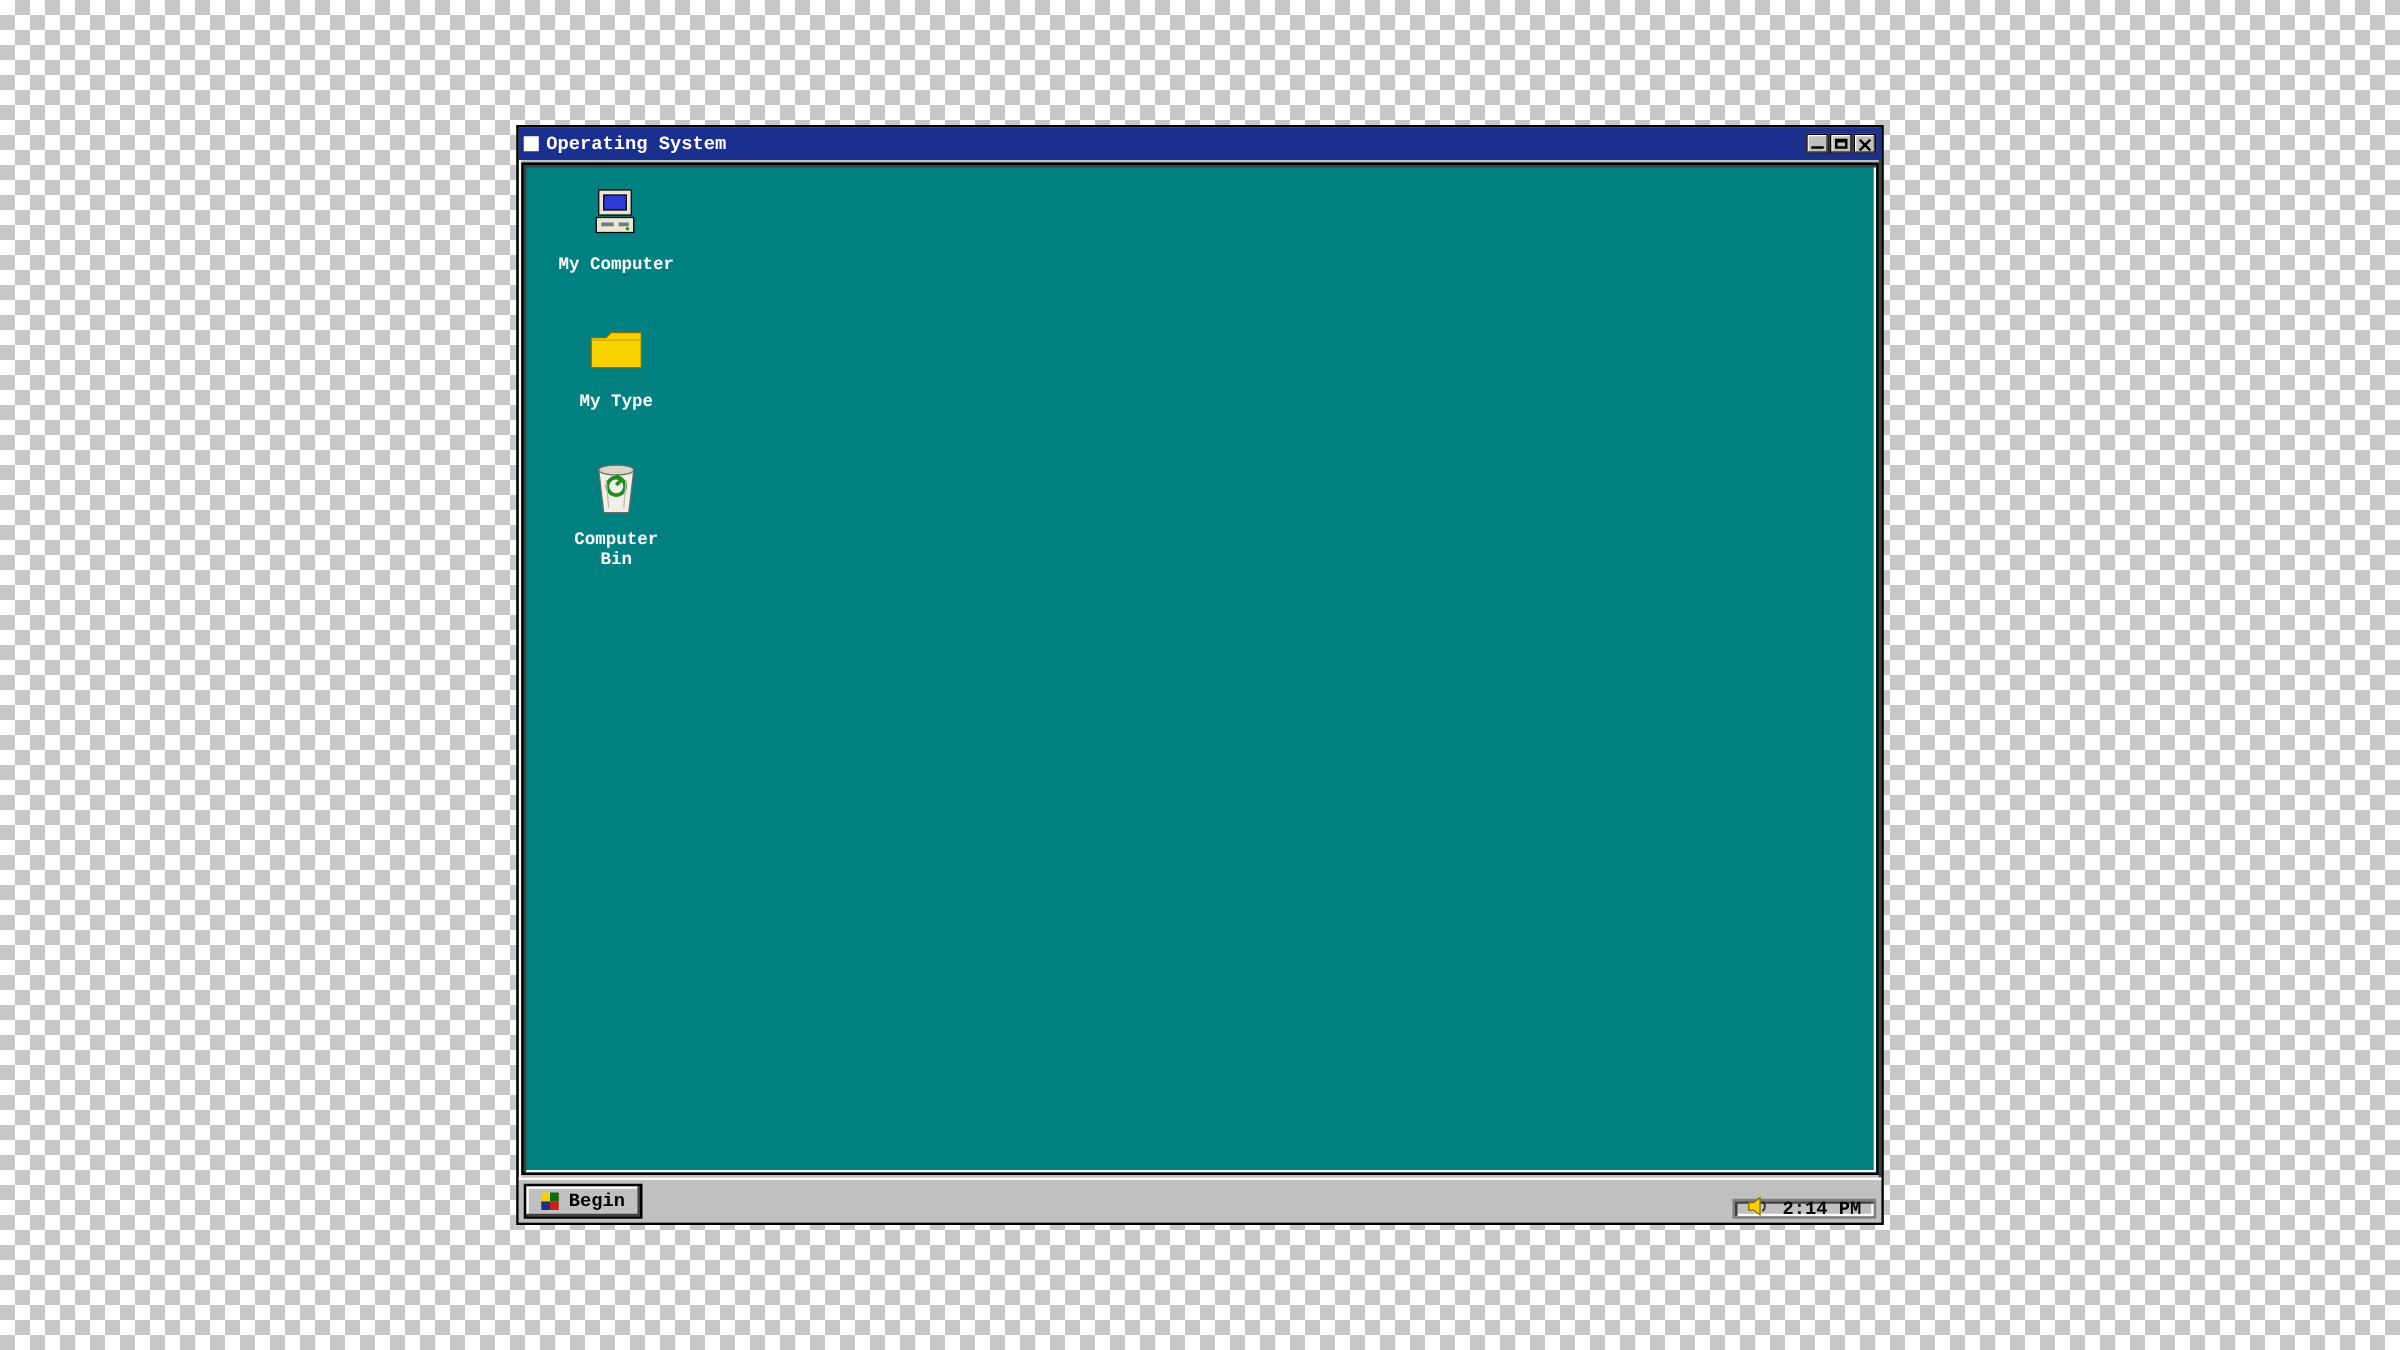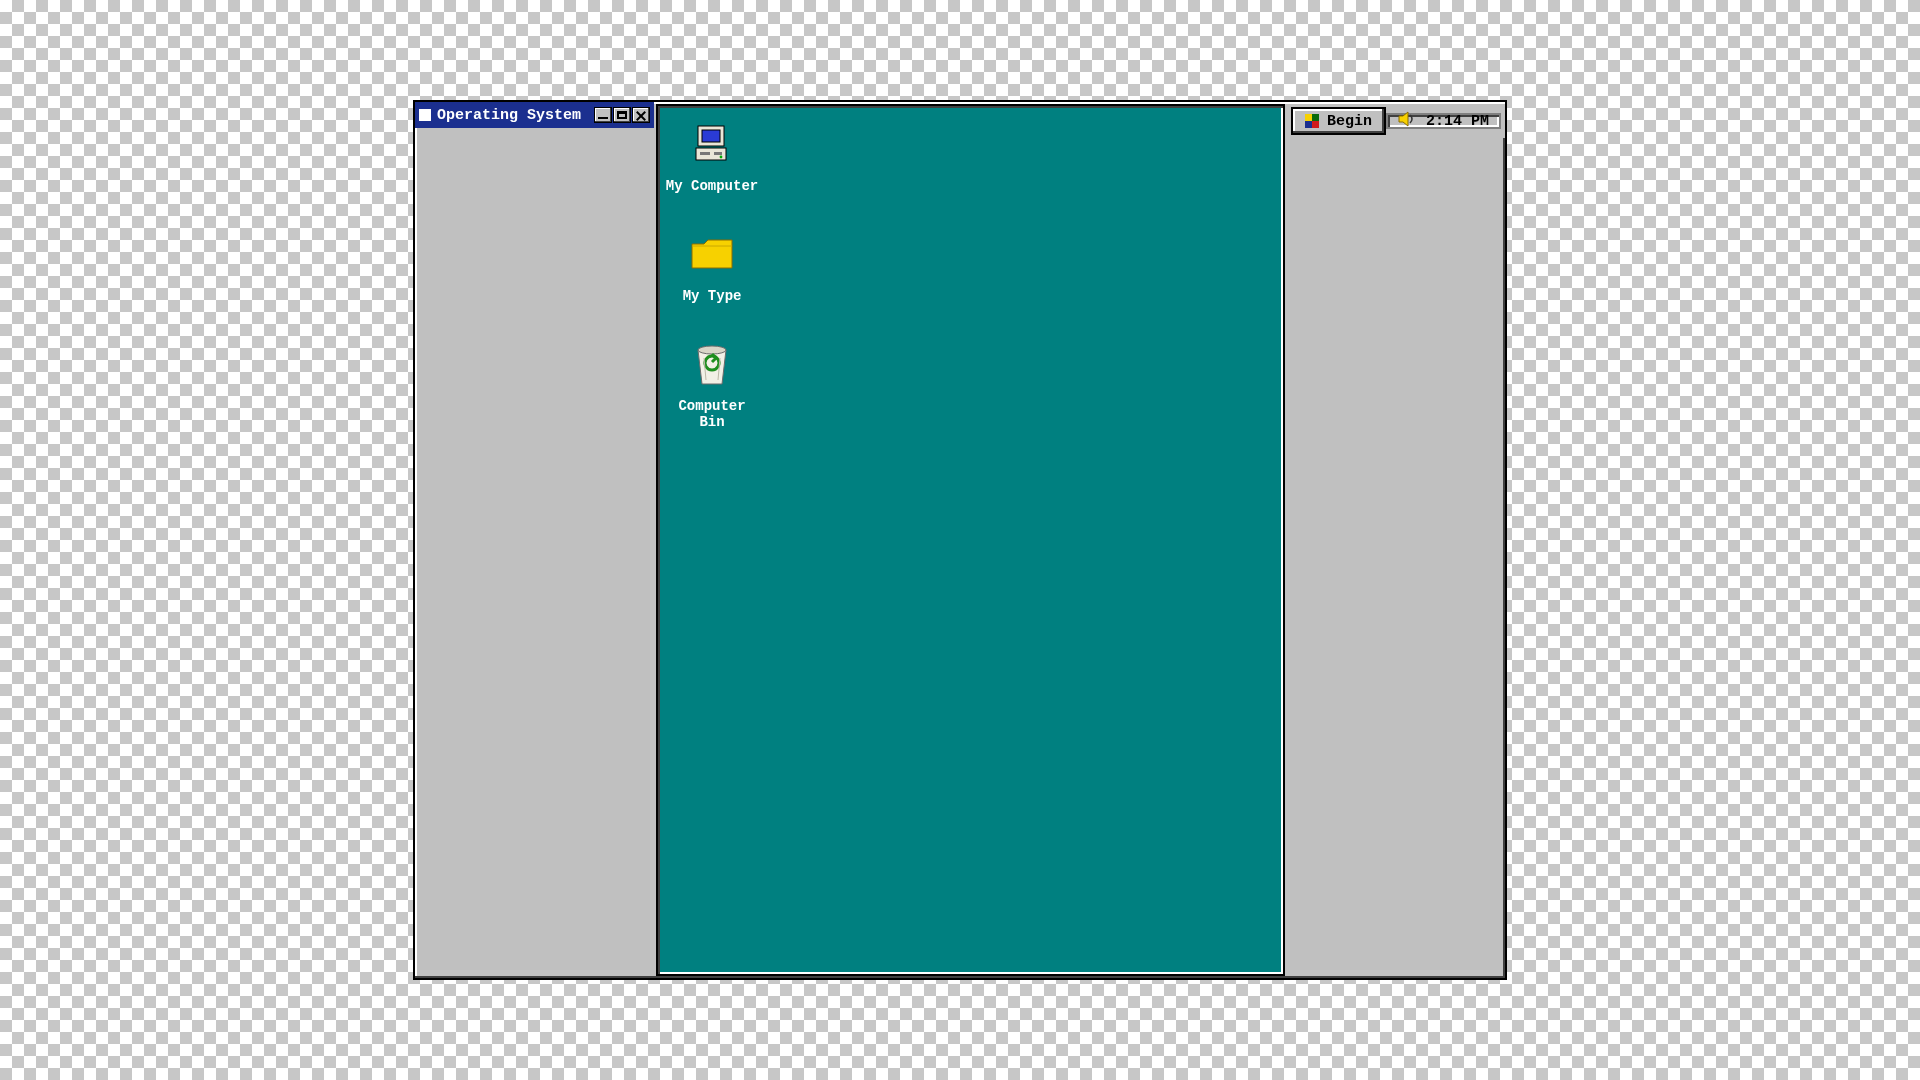--- a/index.html
+++ b/index.html
@@ -22,21 +22,21 @@
 
   .window {
     width: 1094px;
     height: 880px;
     background: #c0c0c0;
     border: 2px solid #000;
     box-shadow:
       inset -2px -2px 0 #404040,
       inset 2px 2px 0 #ffffff;
     display: flex;
-    flex-direction: row;
+    flex-direction: column;
     position: relative;
   }
 
   
   .titlebar {
     height: 26px;
     background: #1b2f8f;
     color: #fff;
     display: flex;
     align-items: center;
@@ -92,21 +92,21 @@
   
   .desktop {
     flex: 1;
     margin: 2px;
     background: #008080;
     border: 2px solid #000;
     box-shadow:
       inset 2px 2px 0 #404040,
       inset -2px -2px 0 #ffffff;
     position: relative;
-    padding: 14px 4px;
+    padding: 14px 24px;
   }
 
   .dicon {
     width: 100px;
     text-align: center;
     color: #fff;
     font-size: 14px;
     cursor: pointer;
     margin-bottom: 36px;
   }
@@ -114,21 +114,21 @@
     width: 48px; height: 48px; margin: 0 auto 10px auto;
     display: flex; align-items: center; justify-content: center;
   }
 
   
   .taskbar {
     height: 36px;
     background: #c0c0c0;
     border-top: 2px solid #fff;
     display: flex;
-    align-items: center;
+    align-items: flex-end;
     padding: 3px 4px;
     font-size: 15px;
     color: #000;
   }
   .begin-btn {
     height: 28px;
     background: #c0c0c0;
     border: 2px solid #000;
     box-shadow:
       inset -2px -2px 0 #404040,

